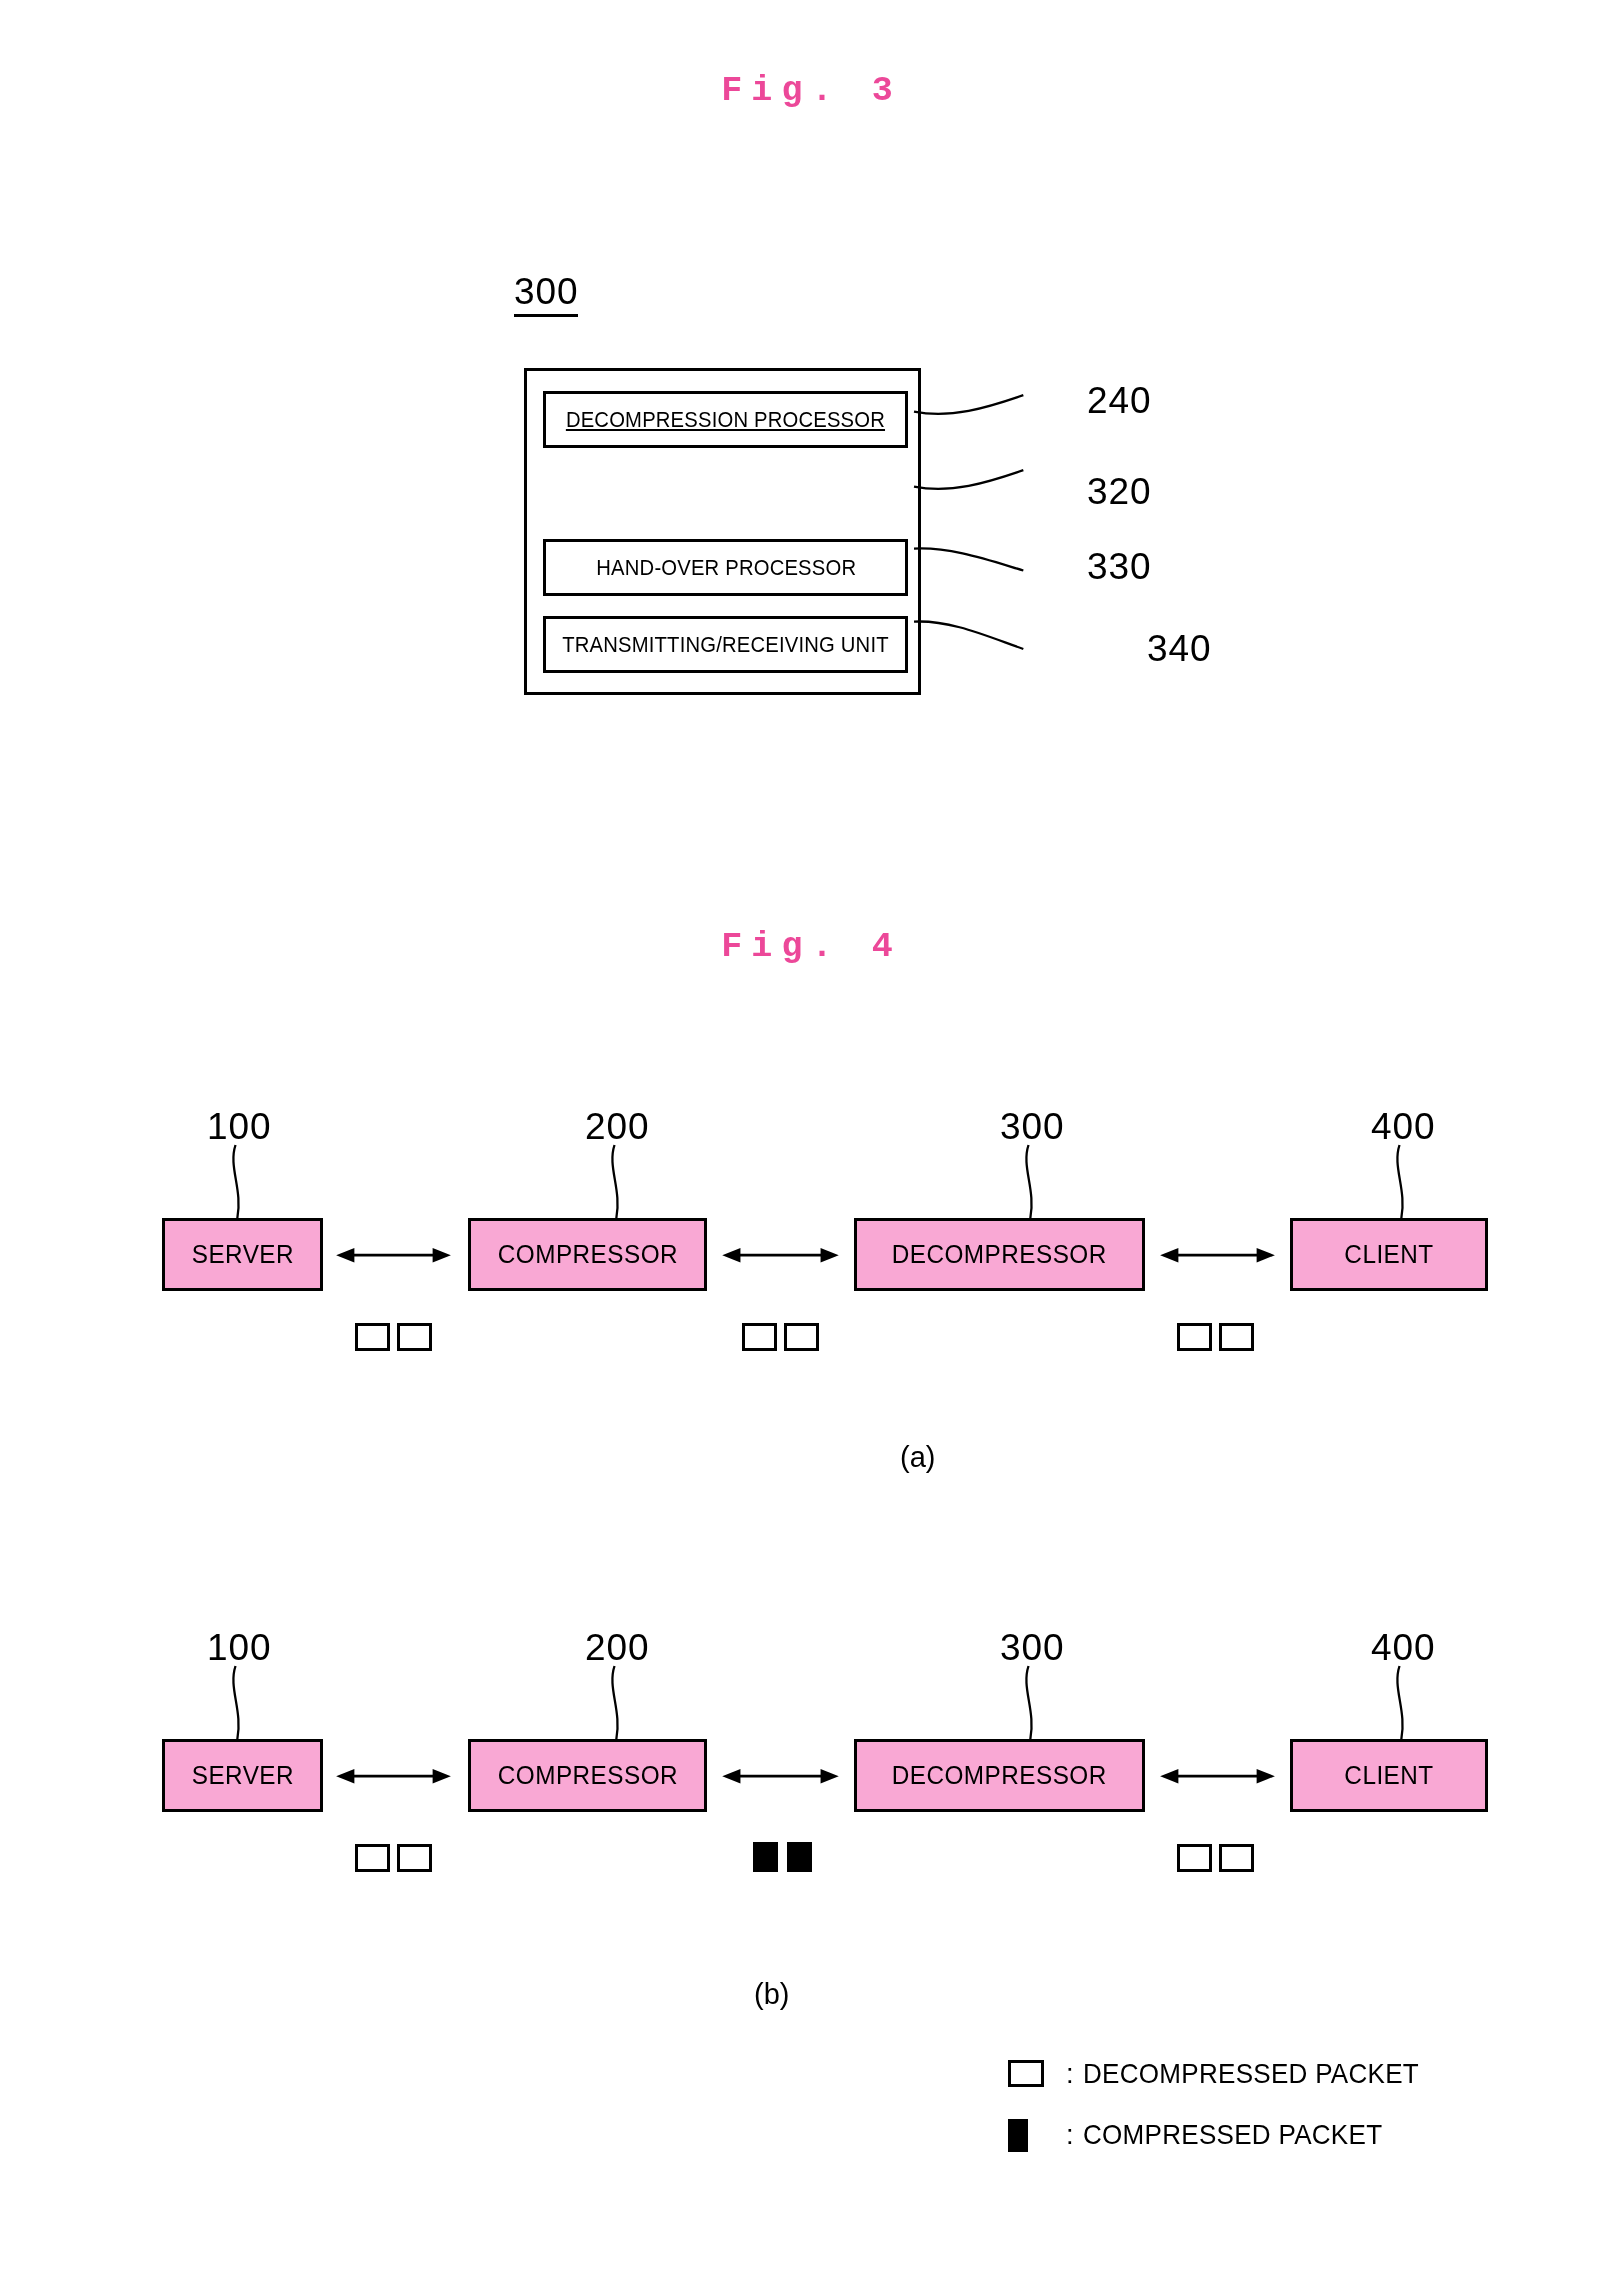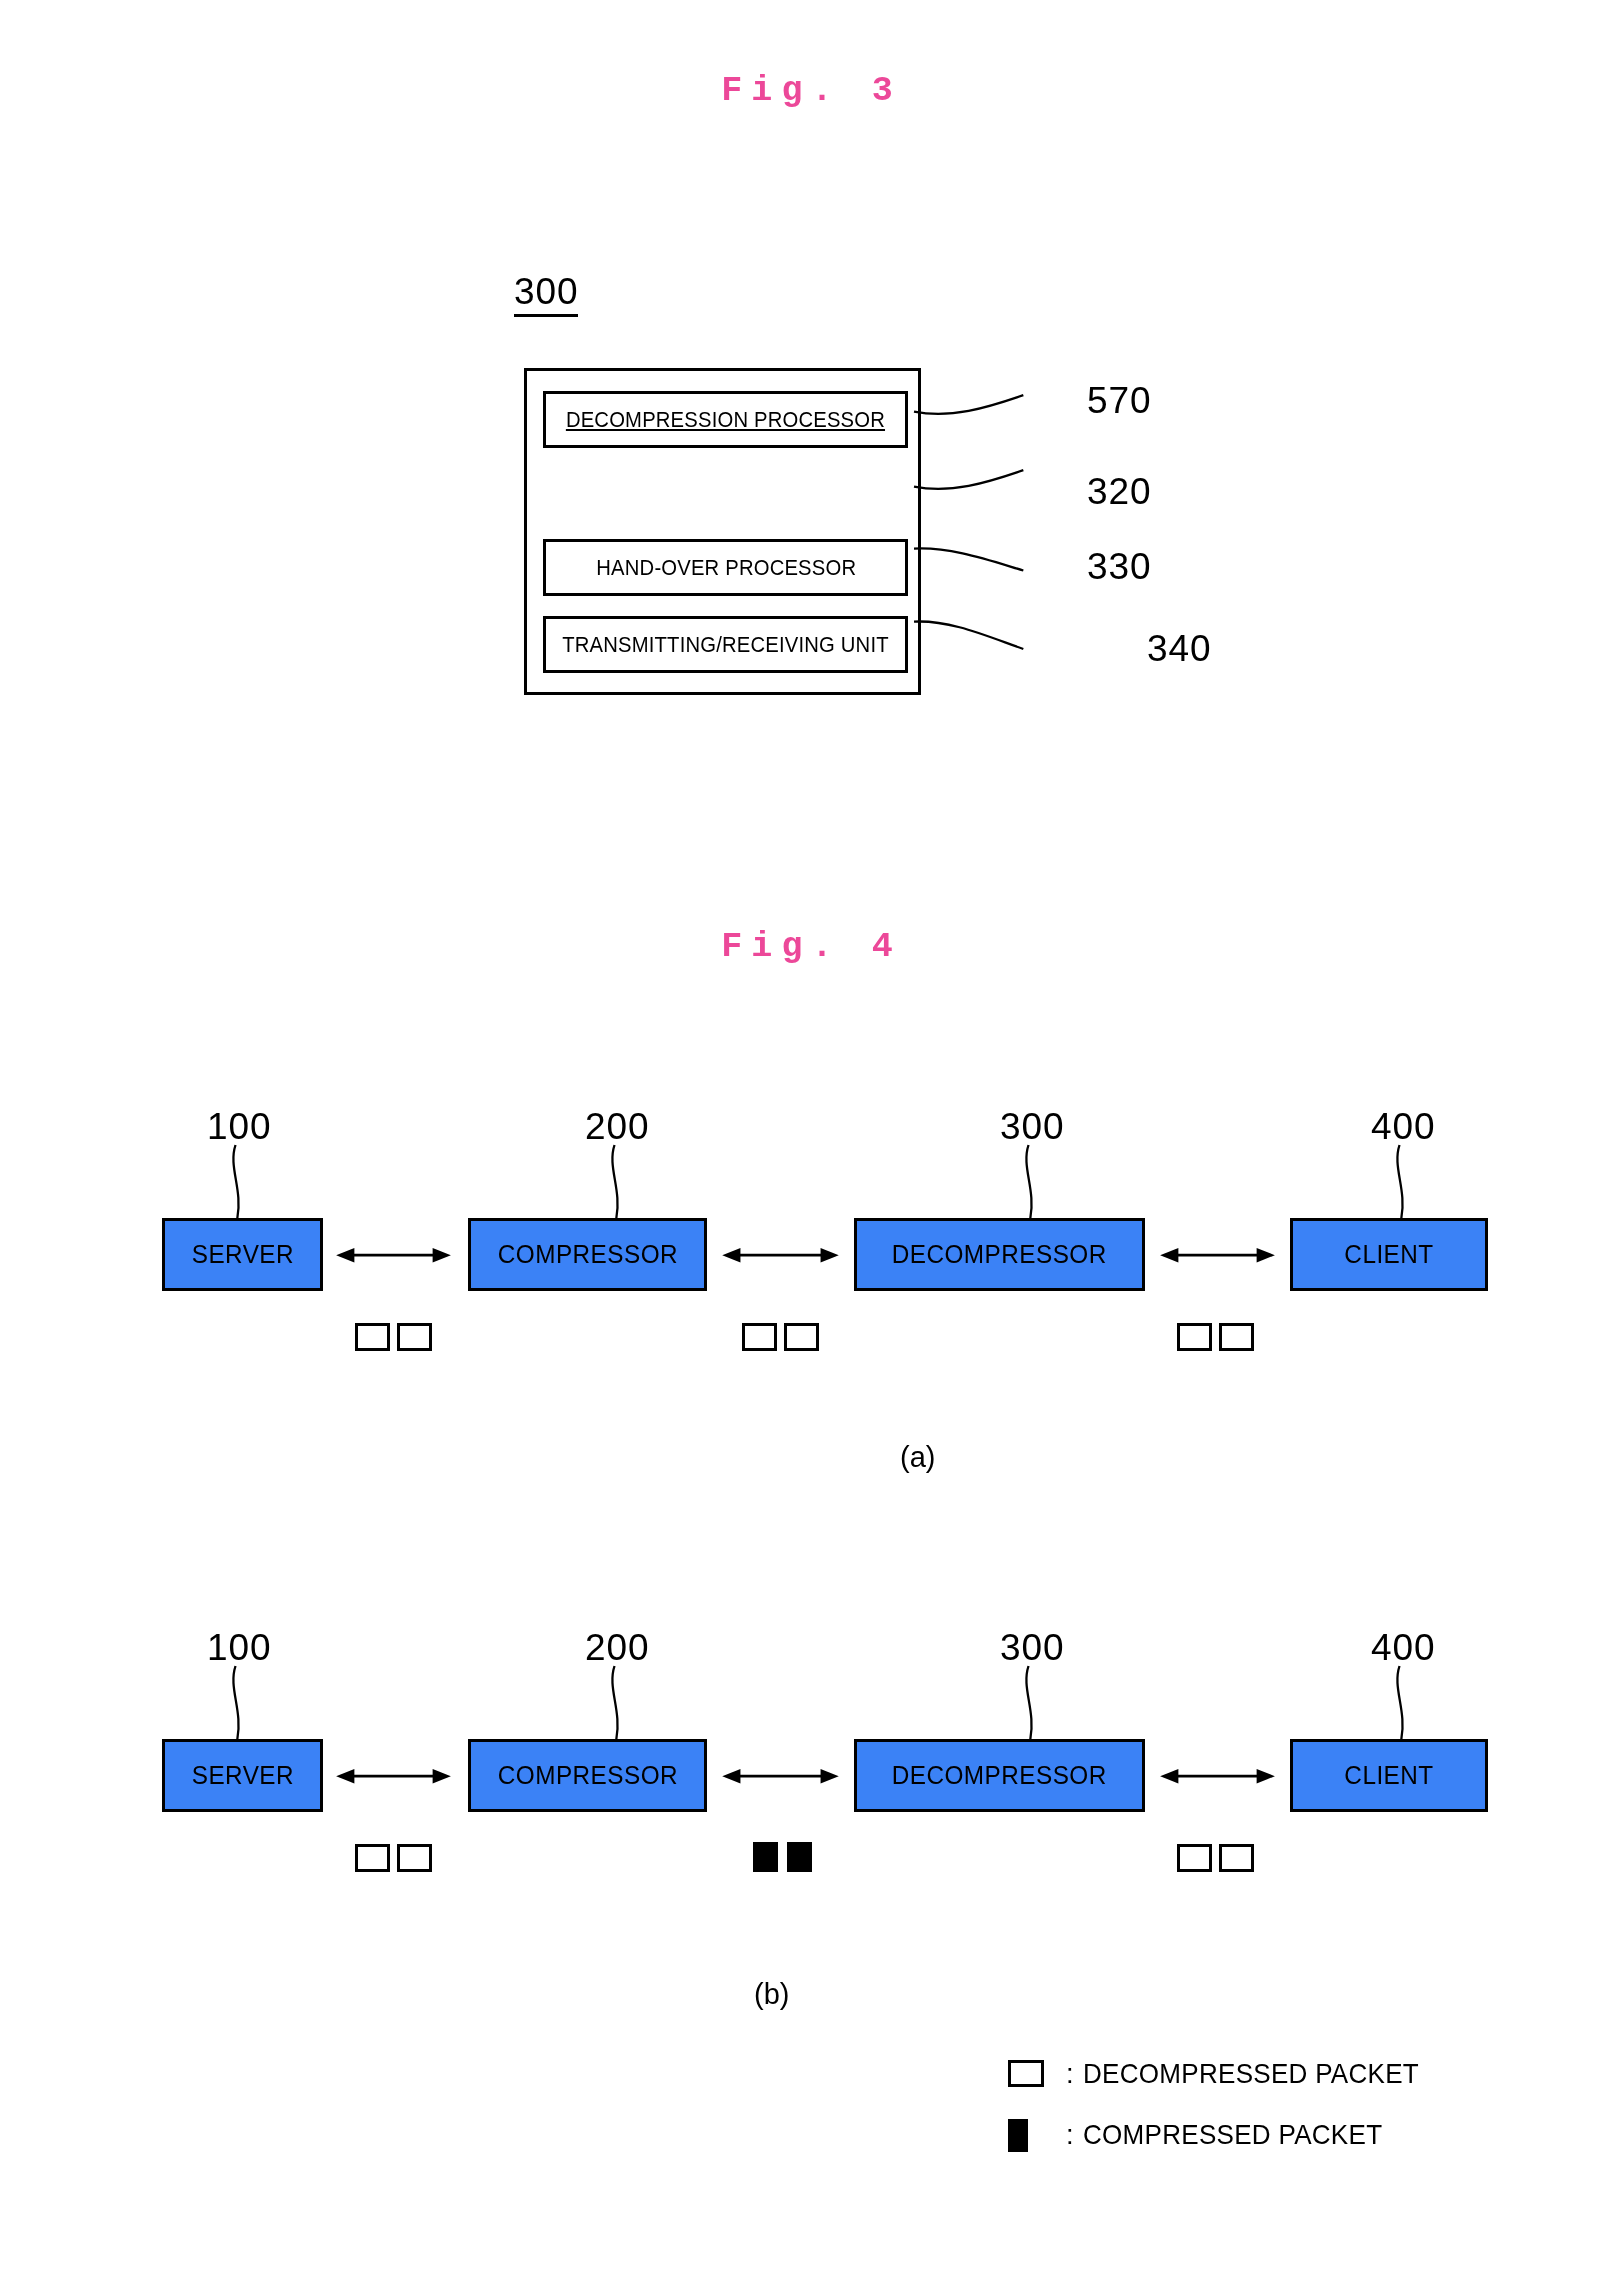--- a/index.html
+++ b/index.html
@@ -101,21 +101,21 @@
   }
   .f4-row { position: absolute; left: 0; width: 1528px; height: 302px; margin-top: 12px; }
   #f4-row-a { top: 1096px; }
   #f4-row-b { top: 1617px; }
 
   .f4-box {
     position: absolute;
     height: 73px;
     border: 3.7px solid #000;
     box-sizing: border-box;
-    background: #3b82f6;
+    background: #f9a8d4;
     display: flex;
     align-items: center;
     justify-content: center;
     top: 110px;
   }
   .f4-box span {
     font-size: 25.6px;
     letter-spacing: 0.5px;
     transform: scaleX(0.95);
     white-space: nowrap;
@@ -234,21 +234,21 @@
       <span>HAND-OVER PROCESSOR</span>
     </div>
     <div class="f3-inner" id="f3-row-3">
       <span>TRANSMITTING/RECEIVING UNIT</span>
     </div>
   </div>
 
   <svg class="f3-leader" style="top:375px;" viewBox="0 0 180 70" width="164" height="64">
     <path d="M 0,40 C 40,48 80,36 120,22" stroke="#000" stroke-width="2.5" fill="none"></path>
   </svg>
-  <div class="f3-refnum" style="left:1087px; top:382px;">570</div>
+  <div class="f3-refnum" style="left:1087px; top:382px;">240</div>
 
   <svg class="f3-leader" style="top:450px;" viewBox="0 0 180 70" width="164" height="64">
     <path d="M 0,40 C 40,48 80,36 120,22" stroke="#000" stroke-width="2.5" fill="none"></path>
   </svg>
   <div class="f3-refnum" style="left:1087px; top:457px;margin-top:16px;">320</div>
 
   <svg class="f3-leader" style="top:523px;" viewBox="0 0 180 70" width="164" height="64">
     <path d="M 0,28 C 40,26 80,40 120,52" stroke="#000" stroke-width="2.5" fill="none"></path>
   </svg>
   <div class="f3-refnum" style="left:1087px; top:548px;">330</div>

